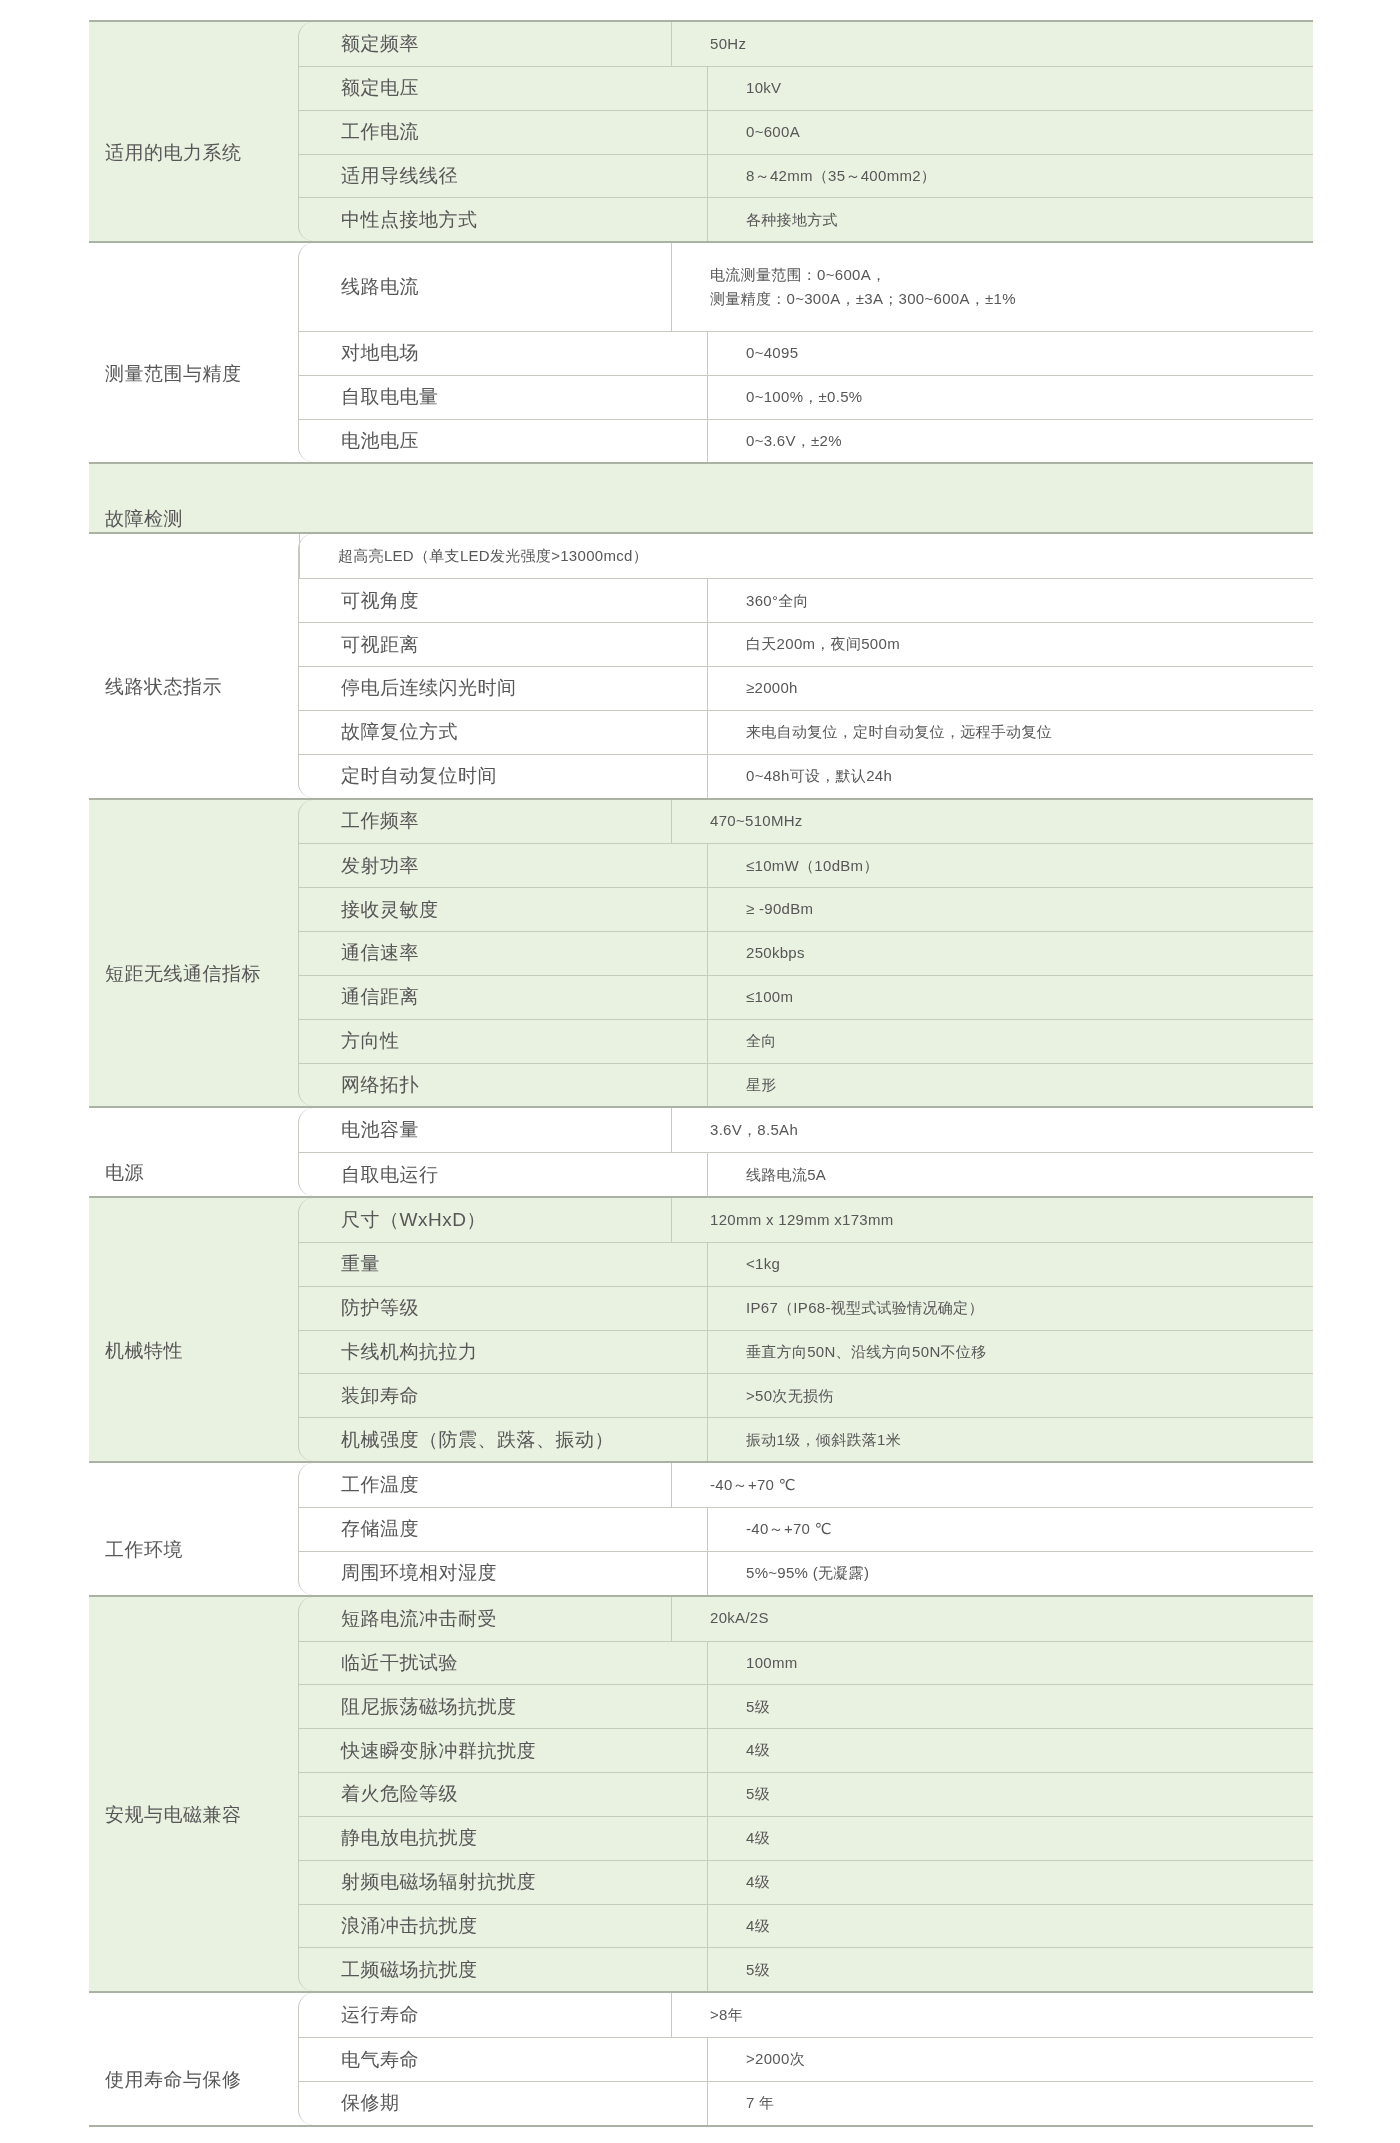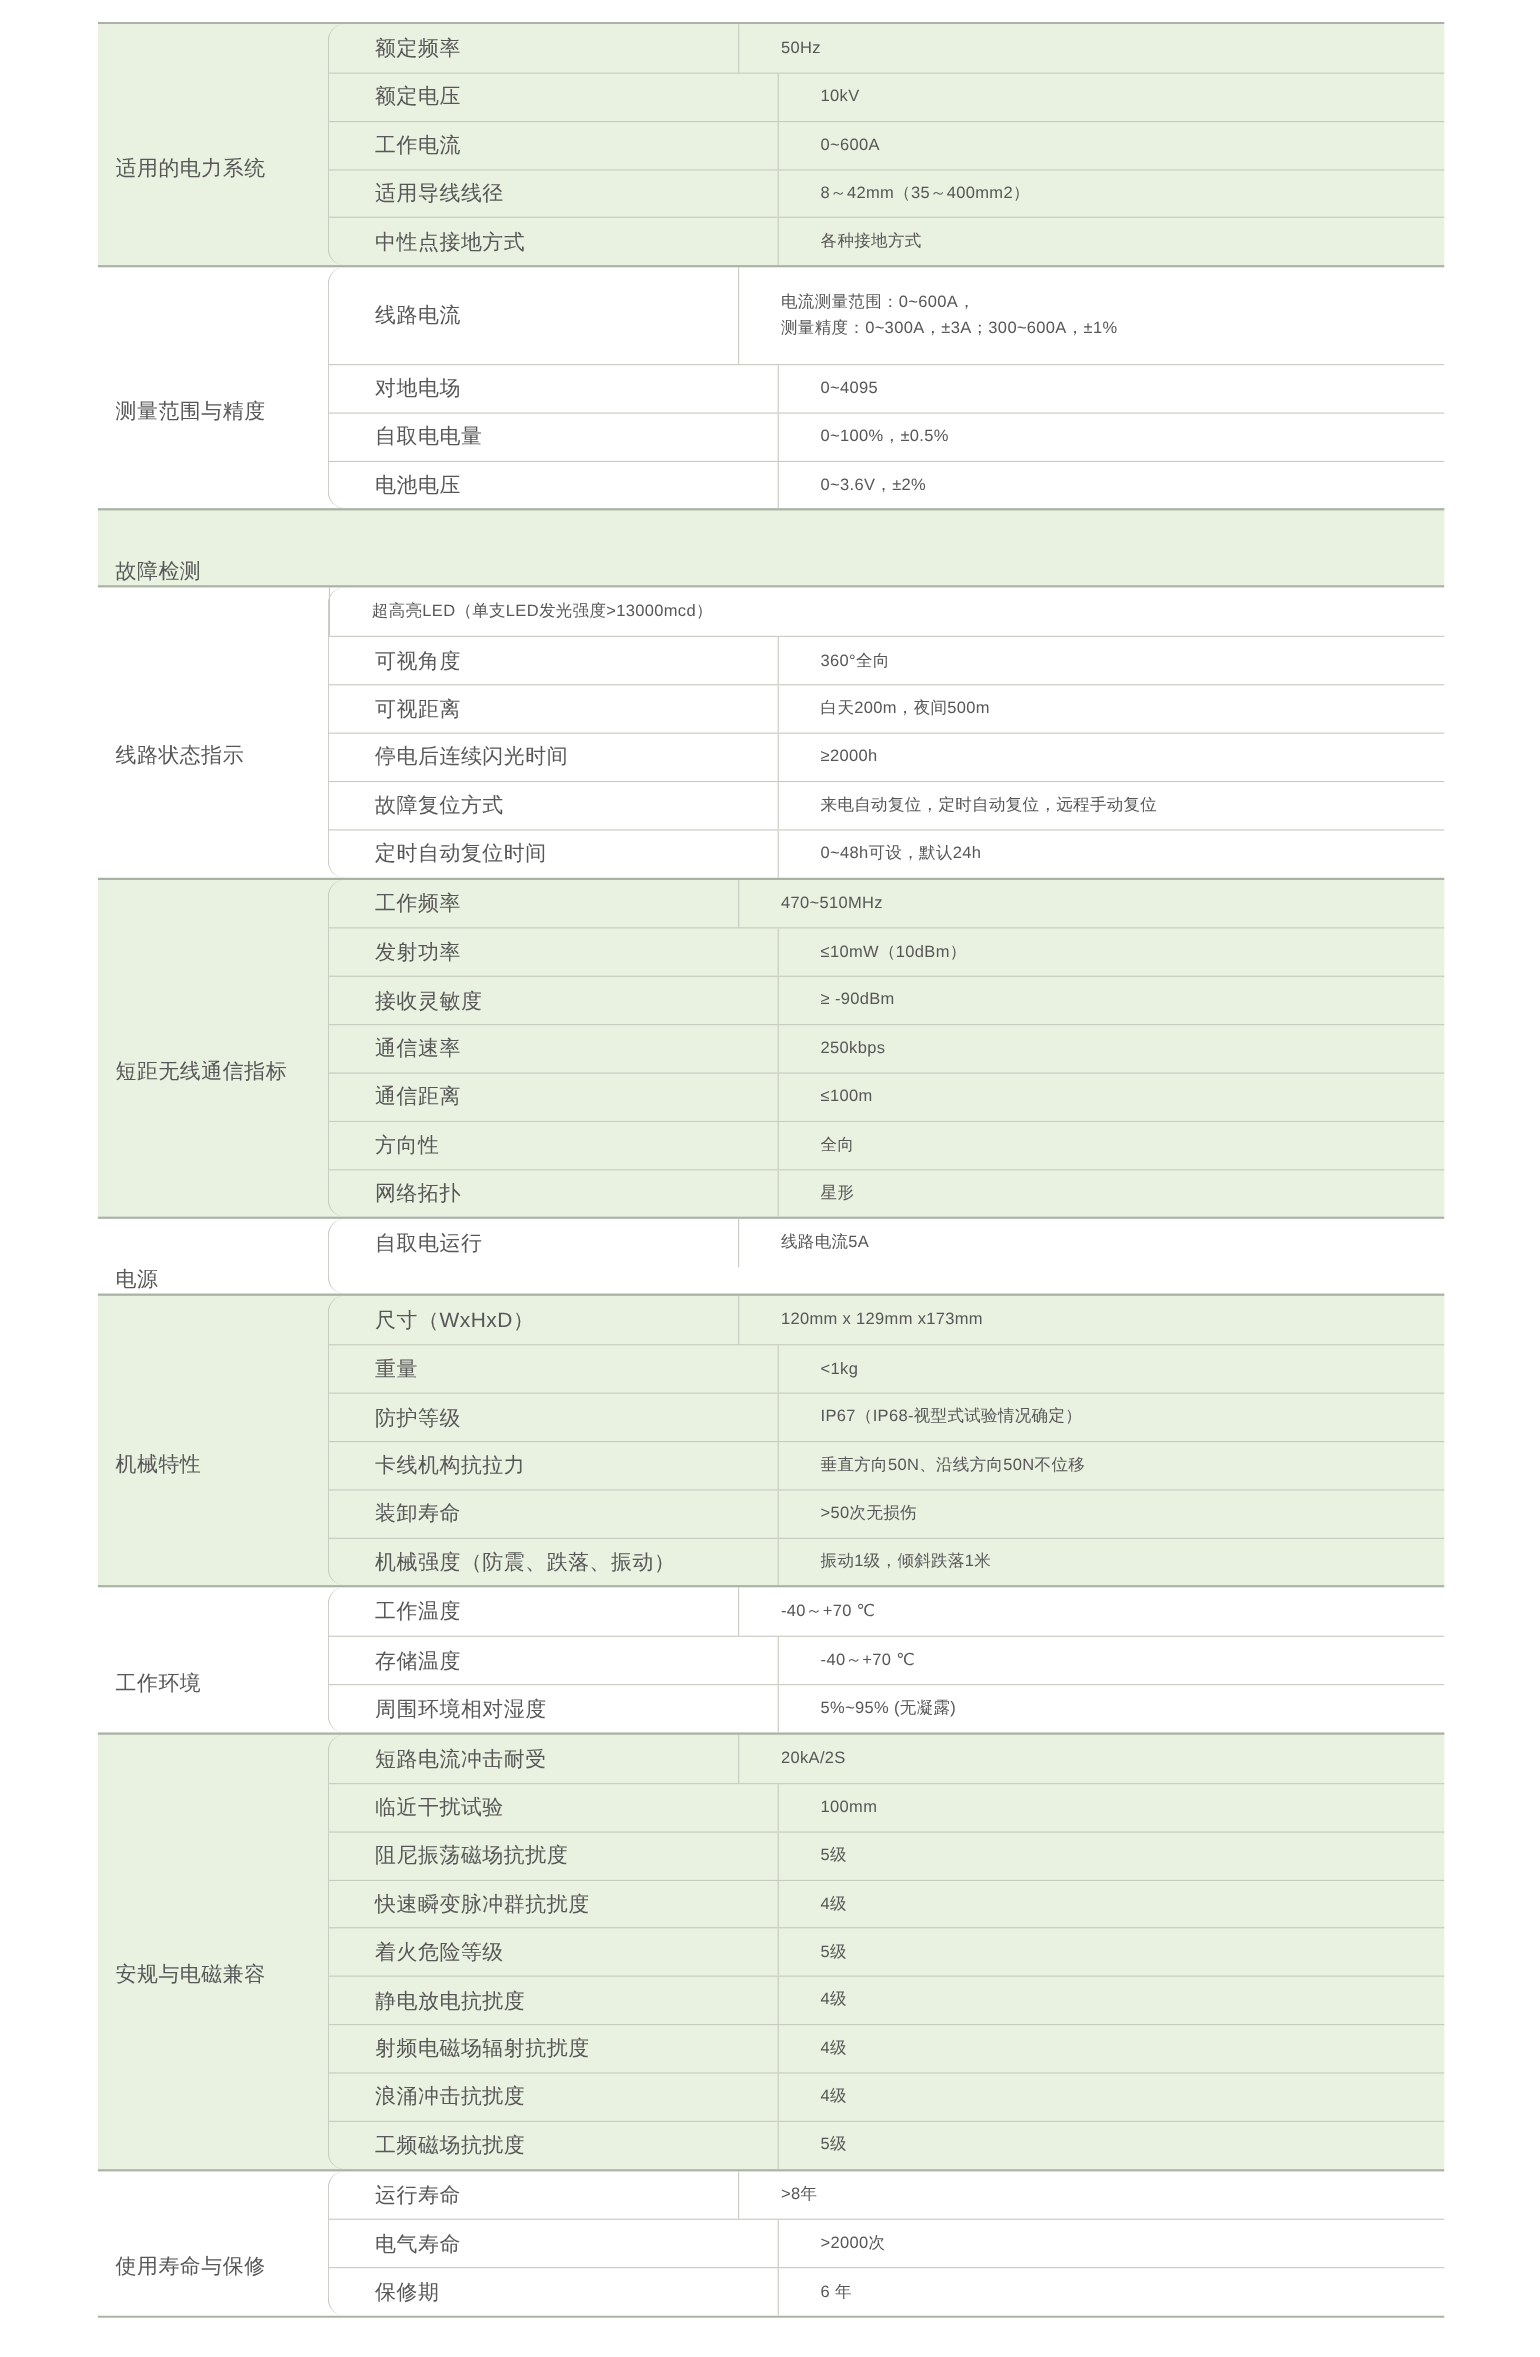--- a/index.html
+++ b/index.html
@@ -177,20 +177,24 @@
   <div class="row">
     <div class="param">网络拓扑</div>
     <div class="value">星形</div>
   </div>
 </div>
   </div>
 
   <div class="section white">
     <div class="cat">电源</div>
     <div class="rows">
+  <div class="row">
+    <div class="param">电池容量</div>
+    <div class="value">3.6V，8.5Ah</div>
+  </div>
 
   <div class="row">
     <div class="param">自取电运行</div>
     <div class="value">线路电流5A</div>
   </div>
 </div>
   </div>
 
   <div class="section green">
     <div class="cat">机械特性</div>
@@ -305,17 +309,17 @@
     <div class="value">&gt;8年</div>
   </div>
 
   <div class="row">
     <div class="param">电气寿命</div>
     <div class="value">&gt;2000次</div>
   </div>
 
   <div class="row">
     <div class="param">保修期</div>
-    <div class="value">6 年</div>
+    <div class="value">7 年</div>
   </div>
 </div>
   </div>
 </div>
 
 </body></html>

